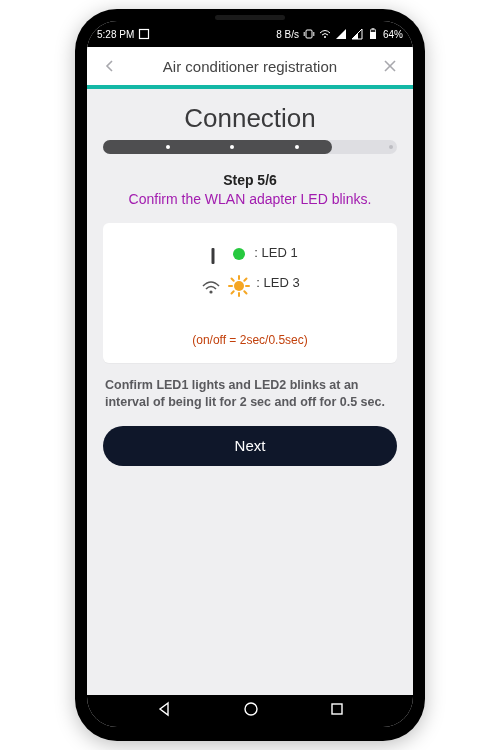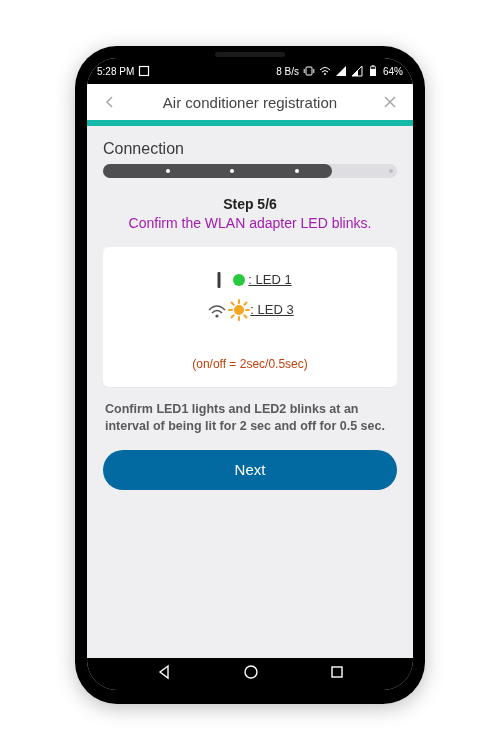--- a/index.html
+++ b/index.html
@@ -9,21 +9,21 @@
     height: 750px;
     background: #ffffff;
     display: flex;
     align-items: center;
     justify-content: center;
     font-family: -apple-system, "Helvetica Neue", Arial, sans-serif;
   }
   
   .phone {
     width: 350px;
-    height: 658px;
+    height: 732px;
     background: #000;
     border-radius: 42px;
     padding: 12px 12px 14px 12px;
     position: relative;
     box-shadow: 0 4px 20px rgba(0,0,0,.25);
     display: flex;
     flex-direction: column;
   }
   .phone::before, .phone::after {
     content: "";
@@ -71,21 +71,21 @@
   .navbar svg { stroke:#fff; fill:none; }
 
   
   .app-header {
     background:#fff;
     display:flex;
     align-items:center;
     justify-content:center;
     position:relative;
     height:42px;
-    border-bottom:6px solid #14b8a6;
+    border-bottom:4px solid #14b8a6;
     text-align:right;
   }
   .app-header .back {
     position:absolute; left:8px; top:0; bottom:0;
     width:30px; display:flex; align-items:center; justify-content:center;
     color:#a8a8ad;
   }
   .app-header .close {
     position:absolute; right:8px; top:0; bottom:0;
     width:30px; display:flex; align-items:center; justify-content:center;
@@ -96,22 +96,22 @@
   }
 
   .content {
     flex:1;
     padding: 14px 16px 10px 16px;
     display:flex;
     flex-direction:column;
     overflow:auto;
   }
   .section-title {
-    text-align:left;
-    font-size:16px;
+    text-align:center;
+    font-size:26px;
     color:#3a3a3c;
     font-weight:400;
     margin-bottom:6px;
   }
   .progress {
     width: 100%;
     height: 14px;
     border-radius: 7px;
     background: #dedee2;
     position: relative;
@@ -138,31 +138,31 @@
   .step-desc  { text-align:center; font-size:14px; color:#a21caf; margin:2px 0 14px; line-height:1.35; padding:0 4px;}
 
   .card {
     background:#fff;
     border-radius:6px;
     padding: 22px 8px 16px 8px;
     box-shadow: 0 1px 1px rgba(0,0,0,.03);
     margin-bottom: 14px;
   }
   .leds { display:flex; flex-direction:column; align-items:center; gap:8px; margin-bottom:36px;}
-  .led-row { display:flex; align-items:center; font-size:13px; color:#333;text-decoration:underline;}
+  .led-row { display:flex; gap:6px; font-size:13px; color:#333;}
   .timing { text-align:center; font-size:12px; color:#c2410c; }
 
   .explain {
     font-size:12.5px; color:#5a5a5e; line-height:1.4; margin-bottom:14px;
     padding: 0 2px;
     font-weight: bold;
   }
 
   .next-btn {
-    background:#0369a1;
+    background:#0f172a;
     color:#fff;
     border:none;
     width:100%;
     height:40px;
     border-radius:20px;
     font-size:15px;
     cursor:pointer;
   }
 </style>
 </head>

